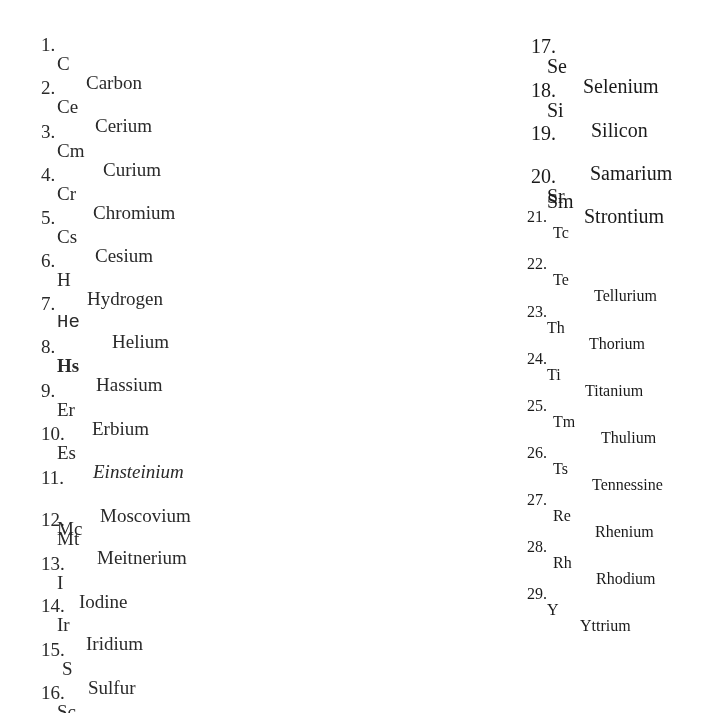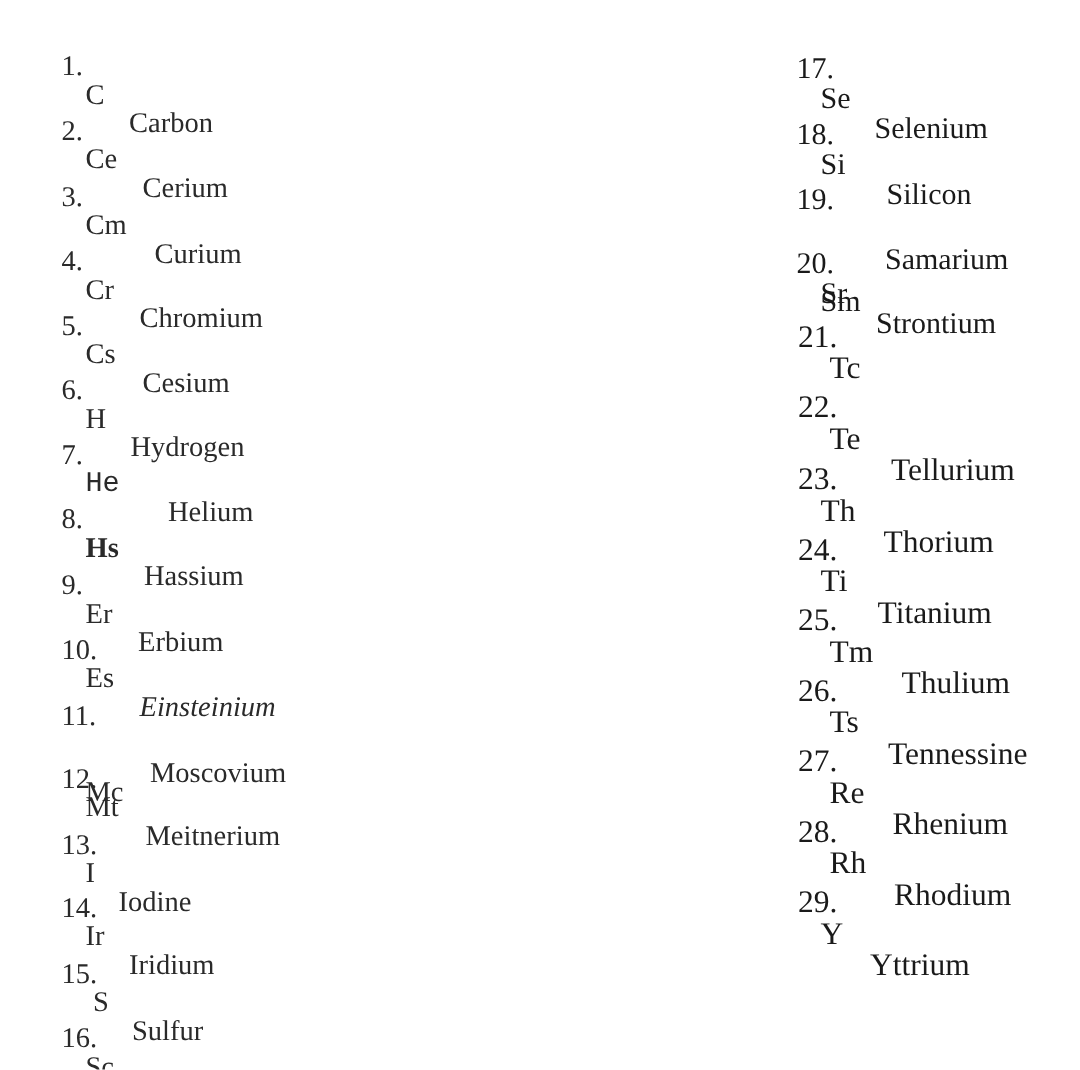--- a/index.html
+++ b/index.html
@@ -1,21 +1,21 @@
 <!DOCTYPE html>
 <html><head>
   <meta charset="utf-8">
   <style>
     html, body { margin: 0; padding: 0; background: #ffffff; }
     body { width: 720px; height: 713px; position: relative; overflow: hidden;
            font-family: "Liberation Serif", "DejaVu Serif", serif; }
     .item { position: absolute; white-space: pre; line-height: 1; }
     .left .item { font-size: 19px; color: #2a2a2a; }
     .right .item { font-size: 20px; color: #1a1a1a; }
-    .right .item.big { font-size: 21px; }
+    .right .item.big { font-size: 16px; }
     .num, .sym, .name { display: inline-block; }
   </style>
 </head>
 <body>
 
 <div class="left" id="left">
     <div class="item" style="top: 16px; left: 22px;">
     <span class="num">1.</span>
     <span class="sym" style="position: absolute; left: 35px;">C</span>
     <span class="name" style="position: absolute; left: 64px;">Carbon</span>

